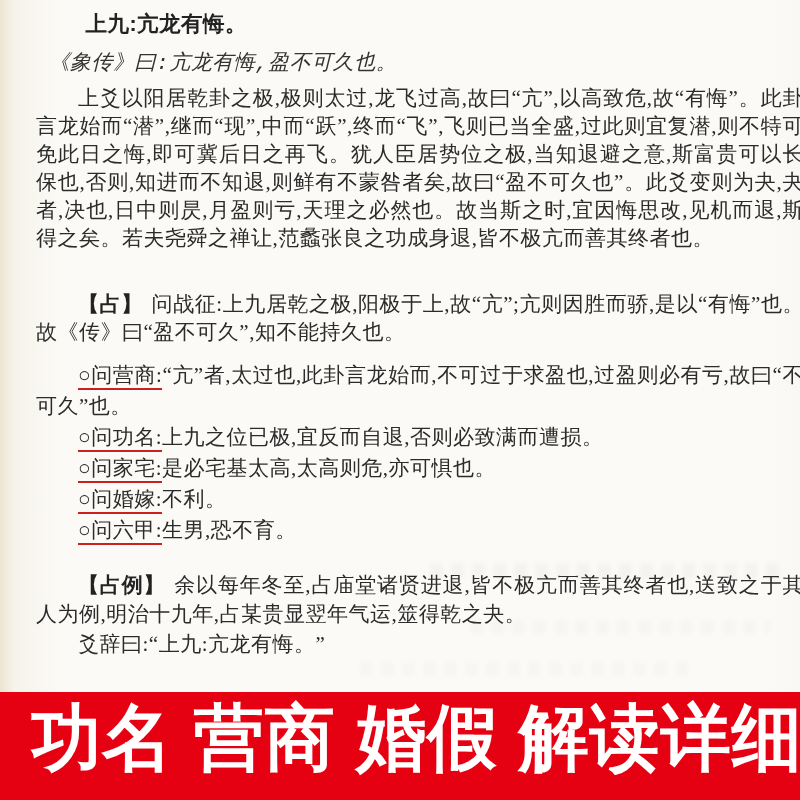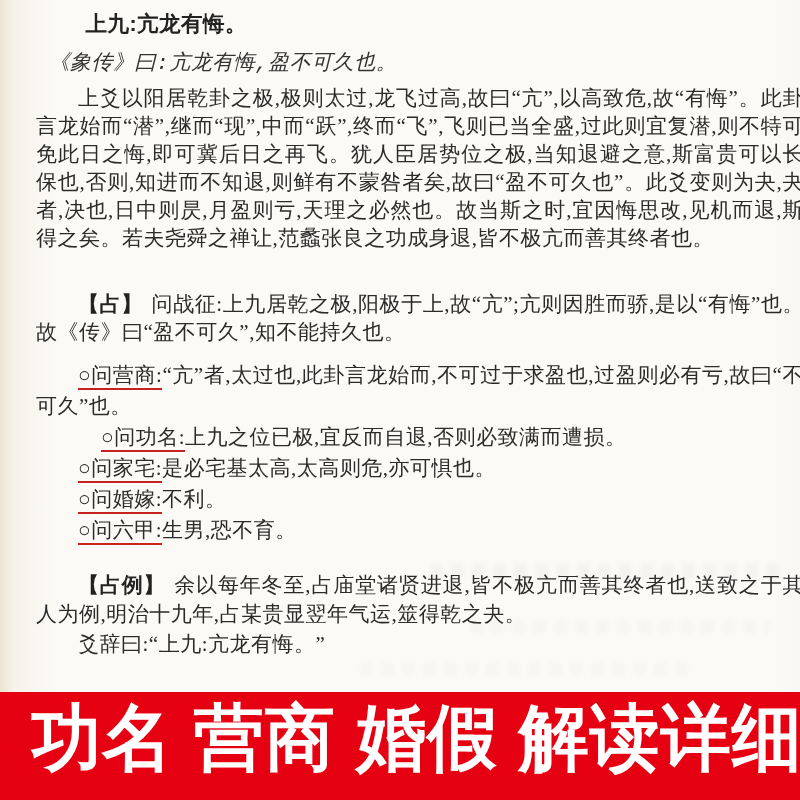--- a/index.html
+++ b/index.html
@@ -45,21 +45,21 @@
     <p class="yao-title">上九:亢龙有悔。</p>
 
     <p class="xiang">《象传》曰:亢龙有悔,盈不可久也。</p>
 
     <p class="commentary">上爻以阳居乾卦之极,极则太过,龙飞过高,故曰“亢”,以高致危,故“有悔”。此卦言龙始而“潜”,继而“现”,中而“跃”,终而“飞”,飞则已当全盛,过此则宜复潜,则不特可免此日之悔,即可冀后日之再飞。犹人臣居势位之极,当知退避之意,斯富贵可以长保也,否则,知进而不知退,则鲜有不蒙咎者矣,故曰“盈不可久也”。此爻变则为夬,夬者,决也,日中则昃,月盈则亏,天理之必然也。故当斯之时,宜因悔思改,见机而退,斯得之矣。若夫尧舜之禅让,范蠡张良之功成身退,皆不极亢而善其终者也。</p>
 
     <p class="zhan"><span class="sec-label">【占】</span><span>问战征:上九居乾之极,阳极于上,故“亢”;亢则因胜而骄,是以“有悔”也。故《传》曰“盈不可久”,知不能持久也。</span></p>
 
     <div class="questions">
         <p class="q-line"><span class="q-label" style="border-bottom-color: rgb(198, 35, 32);">○问营商:</span><span>“亢”者,太过也,此卦言龙始而,不可过于求盈也,过盈则必有亏,故曰“不可久”也。</span></p>
-        <p class="q-line"><span class="q-label" style="border-bottom-color: rgb(198, 35, 32); margin-left: 23px;">○问功名:</span><span>上九之位已极,宜反而自退,否则必致满而遭损。</span></p>
+        <p class="q-line"><span class="q-label" style="border-bottom-color: rgb(198, 35, 32);">○问功名:</span><span>上九之位已极,宜反而自退,否则必致满而遭损。</span></p>
         <p class="q-line"><span class="q-label" style="border-bottom-color: rgb(198, 35, 32);">○问家宅:</span><span>是必宅基太高,太高则危,亦可惧也。</span></p>
         <p class="q-line"><span class="q-label" style="border-bottom-color: rgb(198, 35, 32);">○问婚嫁:</span><span>不利。</span></p>
         <p class="q-line"><span class="q-label" style="border-bottom-color: rgb(198, 35, 32);">○问六甲:</span><span>生男,恐不育。</span></p>
       </div>
 
     <p class="zhanli"><span class="sec-label">【占例】</span><span>余以每年冬至,占庙堂诸贤进退,皆不极亢而善其终者也,送致之于其人为例,明治十九年,占某贵显翌年气运,筮得乾之夬。</span></p>
 
     <p class="yaoci">爻辞曰:“上九:亢龙有悔。”</p>
   </div>
 

